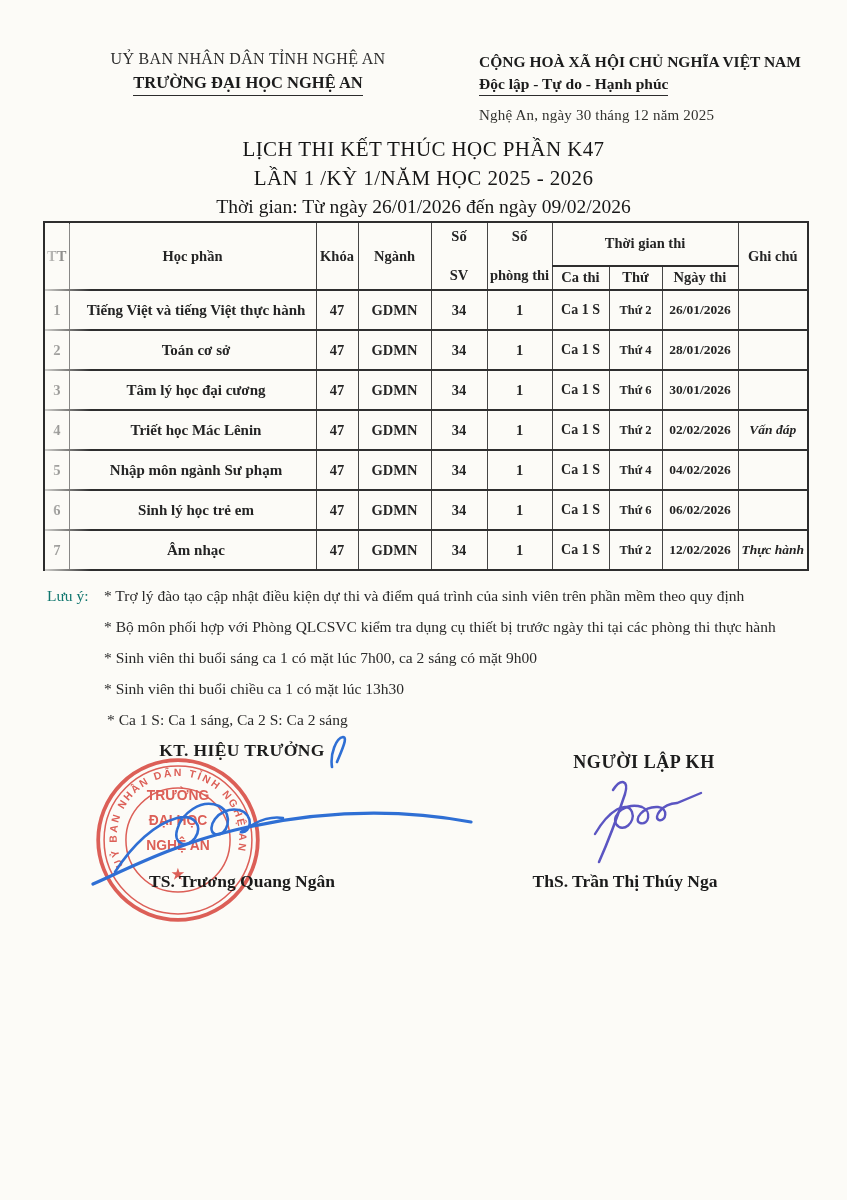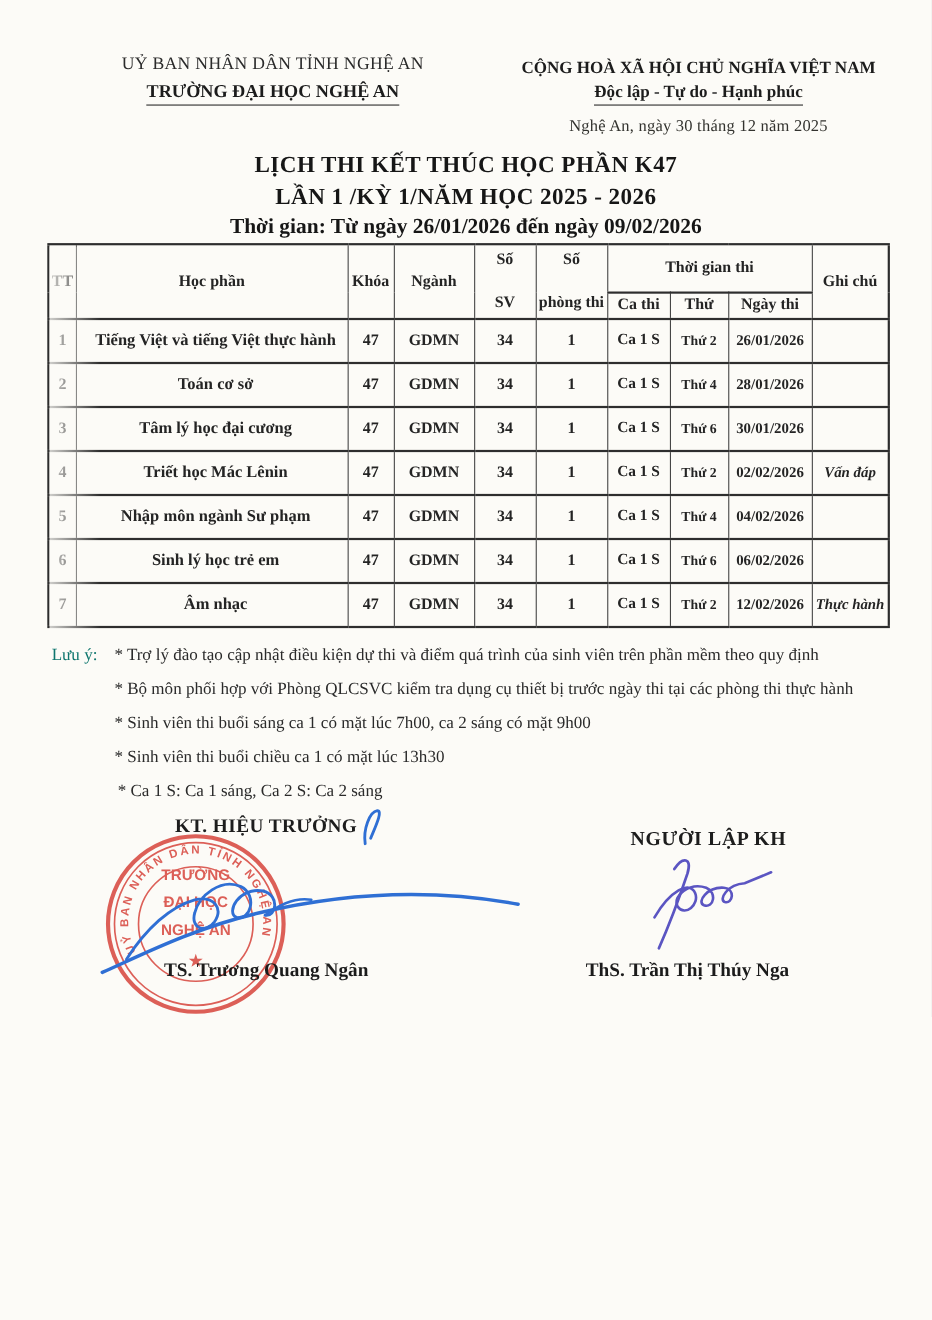--- a/index.html
+++ b/index.html
@@ -8,28 +8,28 @@
     position:relative; width:847px; height:1200px; margin:0 auto;
     background:#fcfbf7; overflow:hidden;
     font-family:"Liberation Serif", serif; color:#222;
   }
   .u { border-bottom:1.6px solid #2c2c2c; padding-bottom:2px; display:inline-block; }
 
   
   .hdr-left  { position:absolute; top:50px; left:88px;  width:320px; text-align:center; }
   .hdr-left .l1 { font-size:16px; letter-spacing:.3px; color:#2b2b2b; }
   .hdr-left .l2 { font-size:16.5px; font-weight:bold; margin-top:5px; color:#1c1c1c; }
-  .hdr-right { position:absolute; top:53px; left:460px; width:350px; text-align:center; }
+  .hdr-right { position:absolute; top:53px; left:479px; width:350px; text-align:left; }
   .hdr-right .l1 { font-size:15.5px; font-weight:bold; color:#1c1c1c; }
   .hdr-right .l2 { font-size:15.5px; font-weight:bold; margin-top:4px; color:#1c1c1c; }
   .hdr-right .l3 { font-size:15px; margin-top:11px; color:#33332f; letter-spacing:.2px; }
 
   
   .title { position:absolute; top:137px; left:0; width:847px; text-align:center;
-           font-weight:bold; color:#161616; }
+           font-weight:normal; color:#161616; }
   .title .t1 { font-size:21px; letter-spacing:.4px; }
   .title .t2 { font-size:21px; margin-top:4px; letter-spacing:.4px; }
   .title .t3 { font-size:19.5px; margin-top:5px; }
 
   
   table.exam {
     position:absolute; left:43px; top:221px; width:764px;
     border-collapse:collapse; table-layout:fixed;
     border:2.4px solid #2c2c2c;
   }

